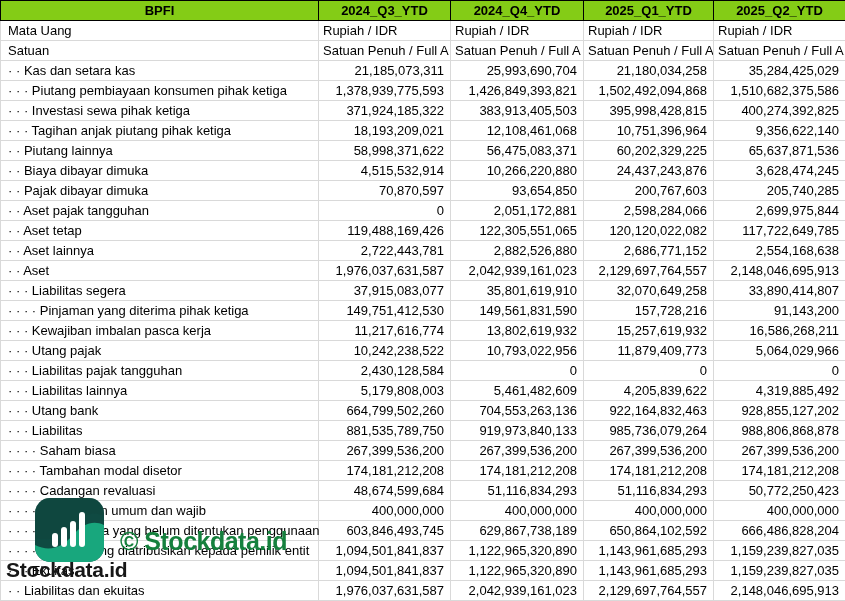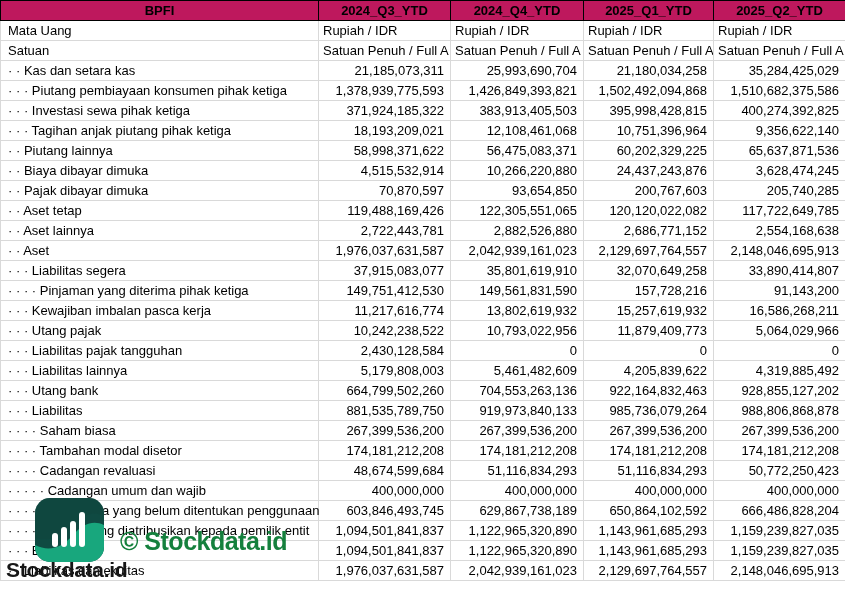--- a/index.html
+++ b/index.html
@@ -7,21 +7,21 @@
     width:845px;height:601px;overflow:hidden;background:#fff;
     font-family:"Liberation Sans",sans-serif;position:relative;color:#000;
   }
   table{border-collapse:collapse;table-layout:fixed;width:845px;}
   th,td{
     height:19px;padding:0;font-size:13px;line-height:19px;
     white-space:nowrap;vertical-align:middle;
   }
   thead th{
     font-weight:bold;text-align:center;border:1px solid #000;
-    font-size:13px;background:#be185d;
+    font-size:13px;background:#84cc16;
   }
   tbody td{border:1px solid #d9d9d9;}
   tbody tr:first-child td{border-top:1px solid #000;}
   td.lbl{text-align:left;padding-left:7px;overflow:visible;margin-top:32px;}
   td.txt{text-align:left;padding-left:4px;overflow:hidden;}
   td.num{text-align:right;padding-right:6px;overflow:hidden;}
   .watermark{position:absolute;left:0;top:0;width:845px;height:601px;pointer-events:none;}
   .wm-logo{position:absolute;left:35px;top:498px;width:69px;height:64px;}
   .wm-brand{
     position:absolute;left:6px;top:558px;font-size:21px;font-weight:bold;
@@ -108,20 +108,27 @@
         <td class="num">10,266,220,880</td>
         <td class="num">24,437,243,876</td>
         <td class="num">3,628,474,245</td>
       </tr>
       <tr>
         <td class="lbl">· · Pajak dibayar dimuka</td>
         <td class="num">70,870,597</td>
         <td class="num">93,654,850</td>
         <td class="num">200,767,603</td>
         <td class="num">205,740,285</td>
+      </tr>
+      <tr>
+        <td class="lbl">· · Aset pajak tangguhan</td>
+        <td class="num">0</td>
+        <td class="num">2,051,172,881</td>
+        <td class="num">2,598,284,066</td>
+        <td class="num">2,699,975,844</td>
       </tr>
       <tr>
         <td class="lbl">· · Aset tetap</td>
         <td class="num">119,488,169,426</td>
         <td class="num">122,305,551,065</td>
         <td class="num">120,120,022,082</td>
         <td class="num">117,722,649,785</td>
       </tr>
       <tr>
         <td class="lbl">· · Aset lainnya</td>

